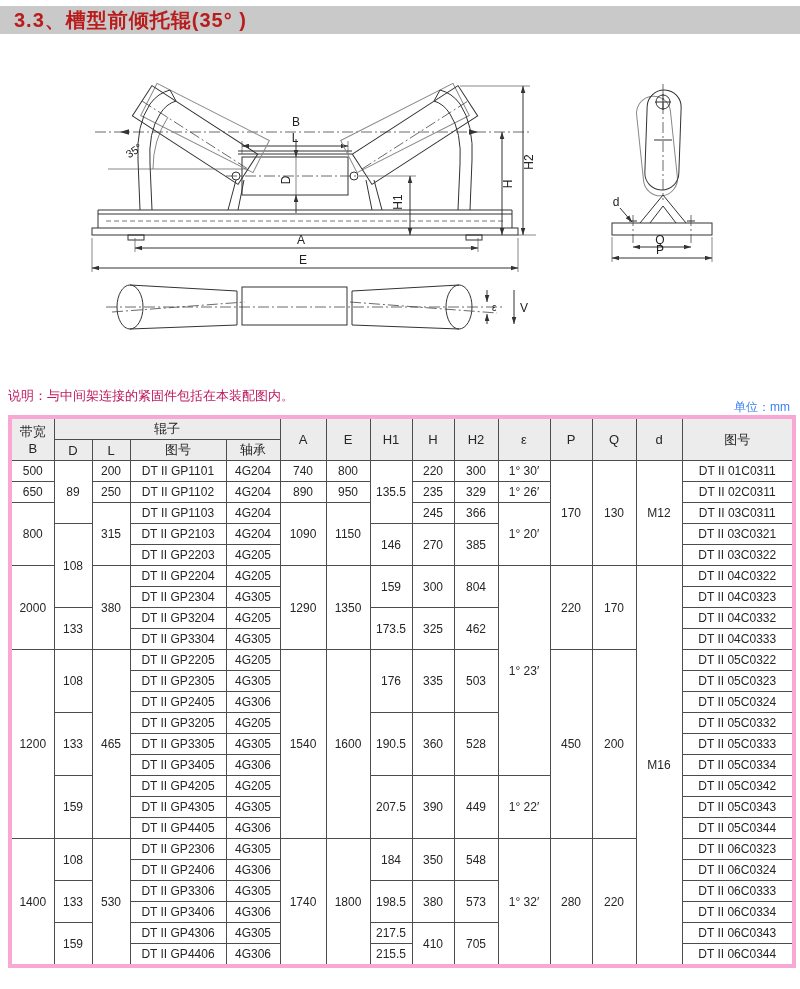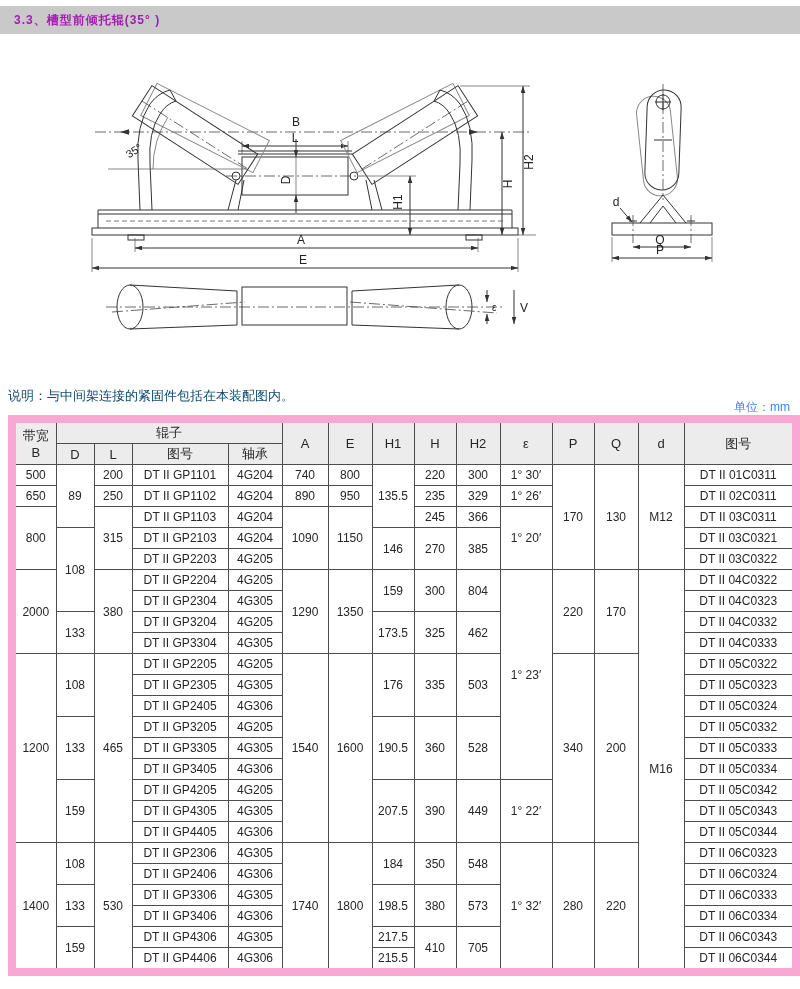--- a/index.html
+++ b/index.html
@@ -1,30 +1,30 @@
 <!DOCTYPE html>
 <html><head>
 <meta charset="utf-8">
 <style>
   html,body{margin:0;padding:0;background:#ffffff;}
   .page{position:relative;width:800px;height:989px;background:#ffffff;overflow:hidden;
         font-family:"Liberation Sans","DejaVu Sans",sans-serif;color:#222;}
   .titlebar{position:absolute;left:0;top:6px;width:800px;height:28px;background:#c9c9c9;}
-  .titlebar .t{position:absolute;left:14px;top:0;line-height:28px;font-size:12px;font-weight:bold;
-        color:#a21caf;letter-spacing:1px;}
+  .titlebar .t{position:absolute;left:14px;top:0;line-height:28px;font-size:20px;font-weight:bold;
+        color:#b91c1c;letter-spacing:1px;}
   .drawing{position:absolute;left:0;top:40px;}
-  .note{position:absolute;left:8px;top:387px;font-size:13px;color:#0c4a6e;}
+  .note{position:absolute;left:8px;top:387px;font-size:13px;color:#be185d;}
   .unit{position:absolute;right:10px;top:399px;font-size:12px;color:#3b82f6;}
   table.spec{position:absolute;left:8px;top:415px;width:784px;border-collapse:collapse;
         table-layout:fixed;font-size:12px;color:#262626;}
   table.spec th,table.spec td{border:1px solid #4d4d4d;text-align:center;vertical-align:middle;
         padding:0 1px;overflow:hidden;white-space:nowrap;}
   table.spec th{background:#ececec;font-weight:normal;font-size:13px;height:20px;}
   table.spec td{background:#ffffff;height:20px;}
-  table.spec{border:8px solid #f9a8d4;}
+  table.spec{border:4px solid #f9a8d4;}
   svg text{font-family:"Liberation Sans","DejaVu Sans",sans-serif;fill:#222;}
   .ln{stroke:#333;stroke-width:1;fill:none;}
   .ln2{stroke:#888;stroke-width:1;fill:none;}
   .cl{stroke:#444;stroke-width:0.8;fill:none;stroke-dasharray:11 3 2 3;}
   .thin{stroke:#555;stroke-width:0.7;fill:none;}
   .dash{stroke:#555;stroke-width:0.8;fill:none;stroke-dasharray:5 3;}
 </style>
 </head>
 <body>
 
@@ -315,21 +315,21 @@
           <td rowspan="9">1200</td>
           <td rowspan="3">108</td>
           <td rowspan="9">465</td>
           <td>DT II GP2205</td>
           <td>4G205</td>
           <td rowspan="9">1540</td>
           <td rowspan="9">1600</td>
           <td rowspan="3">176</td>
           <td rowspan="3">335</td>
           <td rowspan="3">503</td>
-          <td rowspan="9">340</td>
+          <td rowspan="9">450</td>
           <td rowspan="9">200</td>
           <td>DT II 05C0322</td>
         </tr>
         <tr>
           <td>DT II GP2305</td>
           <td>4G305</td>
           <td>DT II 05C0323</td>
         </tr>
         <tr>
           <td>DT II GP2405</td>

